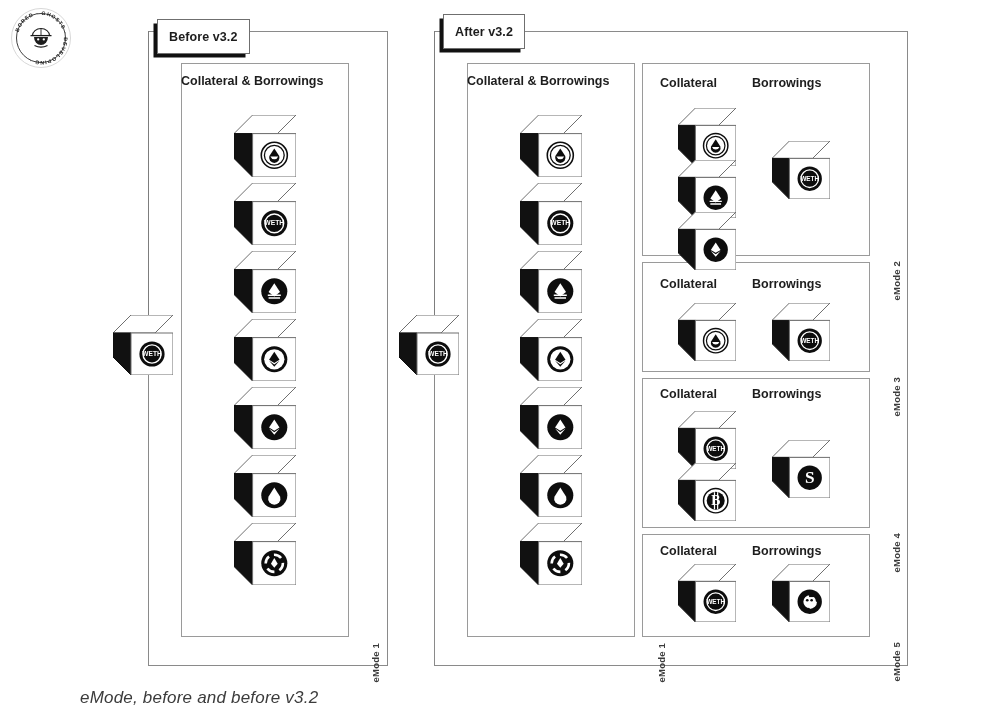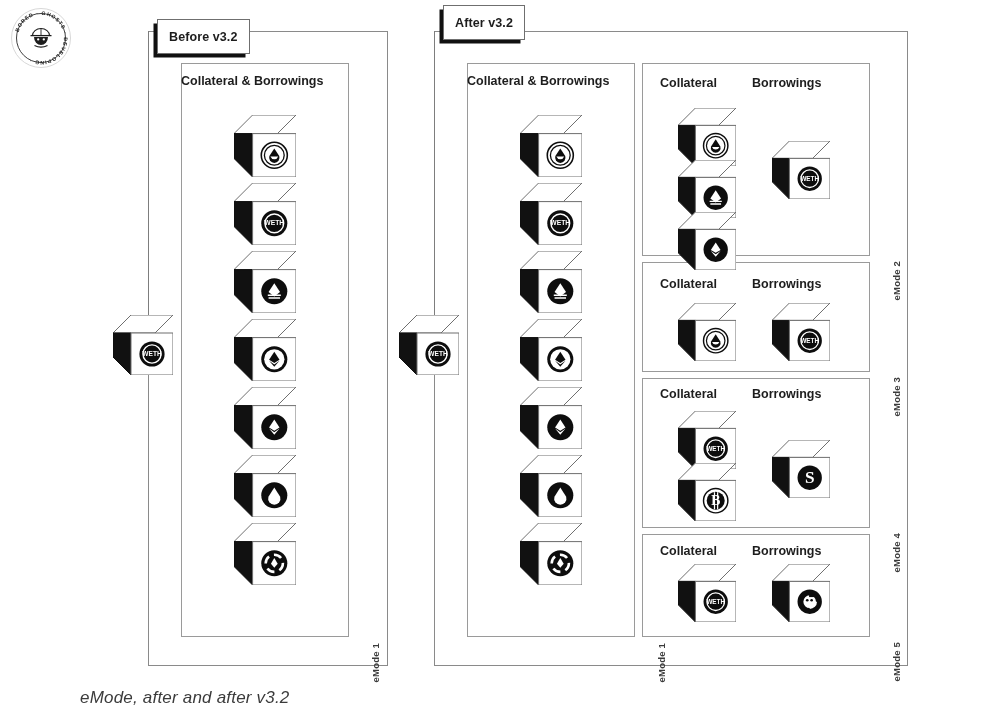--- a/index.html
+++ b/index.html
@@ -136,21 +136,21 @@
 
 <div class="panel" style="left:181px; top:63px; width:168px; height:574px;"></div>
 <div class="panel-title" style="left:181px; top:74px; width:168px;">
   <span>Collateral &amp; Borrowings</span>
 </div>
 <div class="emode-label" style="left:0; top:0; transform: translate(342px, 632px) rotate(-90deg);">
   <span>eMode 1</span>
 </div>
 
 <div class="frame" style="left:434px; top:31px; width:474px; height:635px;"></div>
-<div class="frame-tab" style="left:443px; top:5px;">
+<div class="frame-tab" style="left:443px; top:14px;">
   <span>After v3.2</span>
 </div>
 
 <div class="line line-v" style="left:434px; top:31px; height:315px;"></div>
 
 <div class="panel" style="left:467px; top:63px; width:168px; height:574px;"></div>
 <div class="panel-title" style="left:467px; top:74px; width:168px;">
   <span>Collateral &amp; Borrowings</span>
 </div>
 <div class="emode-label" style="left:0; top:0; transform: translate(628px, 632px) rotate(-90deg);">
@@ -474,13 +474,13 @@
         <circle cx="37.7" cy="37.7" r="12.18" fill="#0d0d0d"></circle>
         <circle cx="37.7" cy="37.7" r="7.308" fill="#ffffff"></circle>
         <path d="M45.008,37.7 A7.308,7.308 0 1,0 37.7,45.008" fill="none" stroke="#0d0d0d" stroke-width="1.9488"></path>
         <rect x="37.091" y="30.392000000000003" width="8.526" height="2.6795999999999998" fill="#0d0d0d"></rect>
         <circle cx="35.264" cy="36.238400000000006" r="1.3397999999999999" fill="#0d0d0d"></circle>
         <circle cx="39.6488" cy="36.238400000000006" r="1.3397999999999999" fill="#0d0d0d"></circle>
       </svg>
     </div>
   </div>
 
-<div class="caption">eMode, after and after v3.2</div>
+<div class="caption">eMode, before and before v3.2</div>
 
 </body></html>

